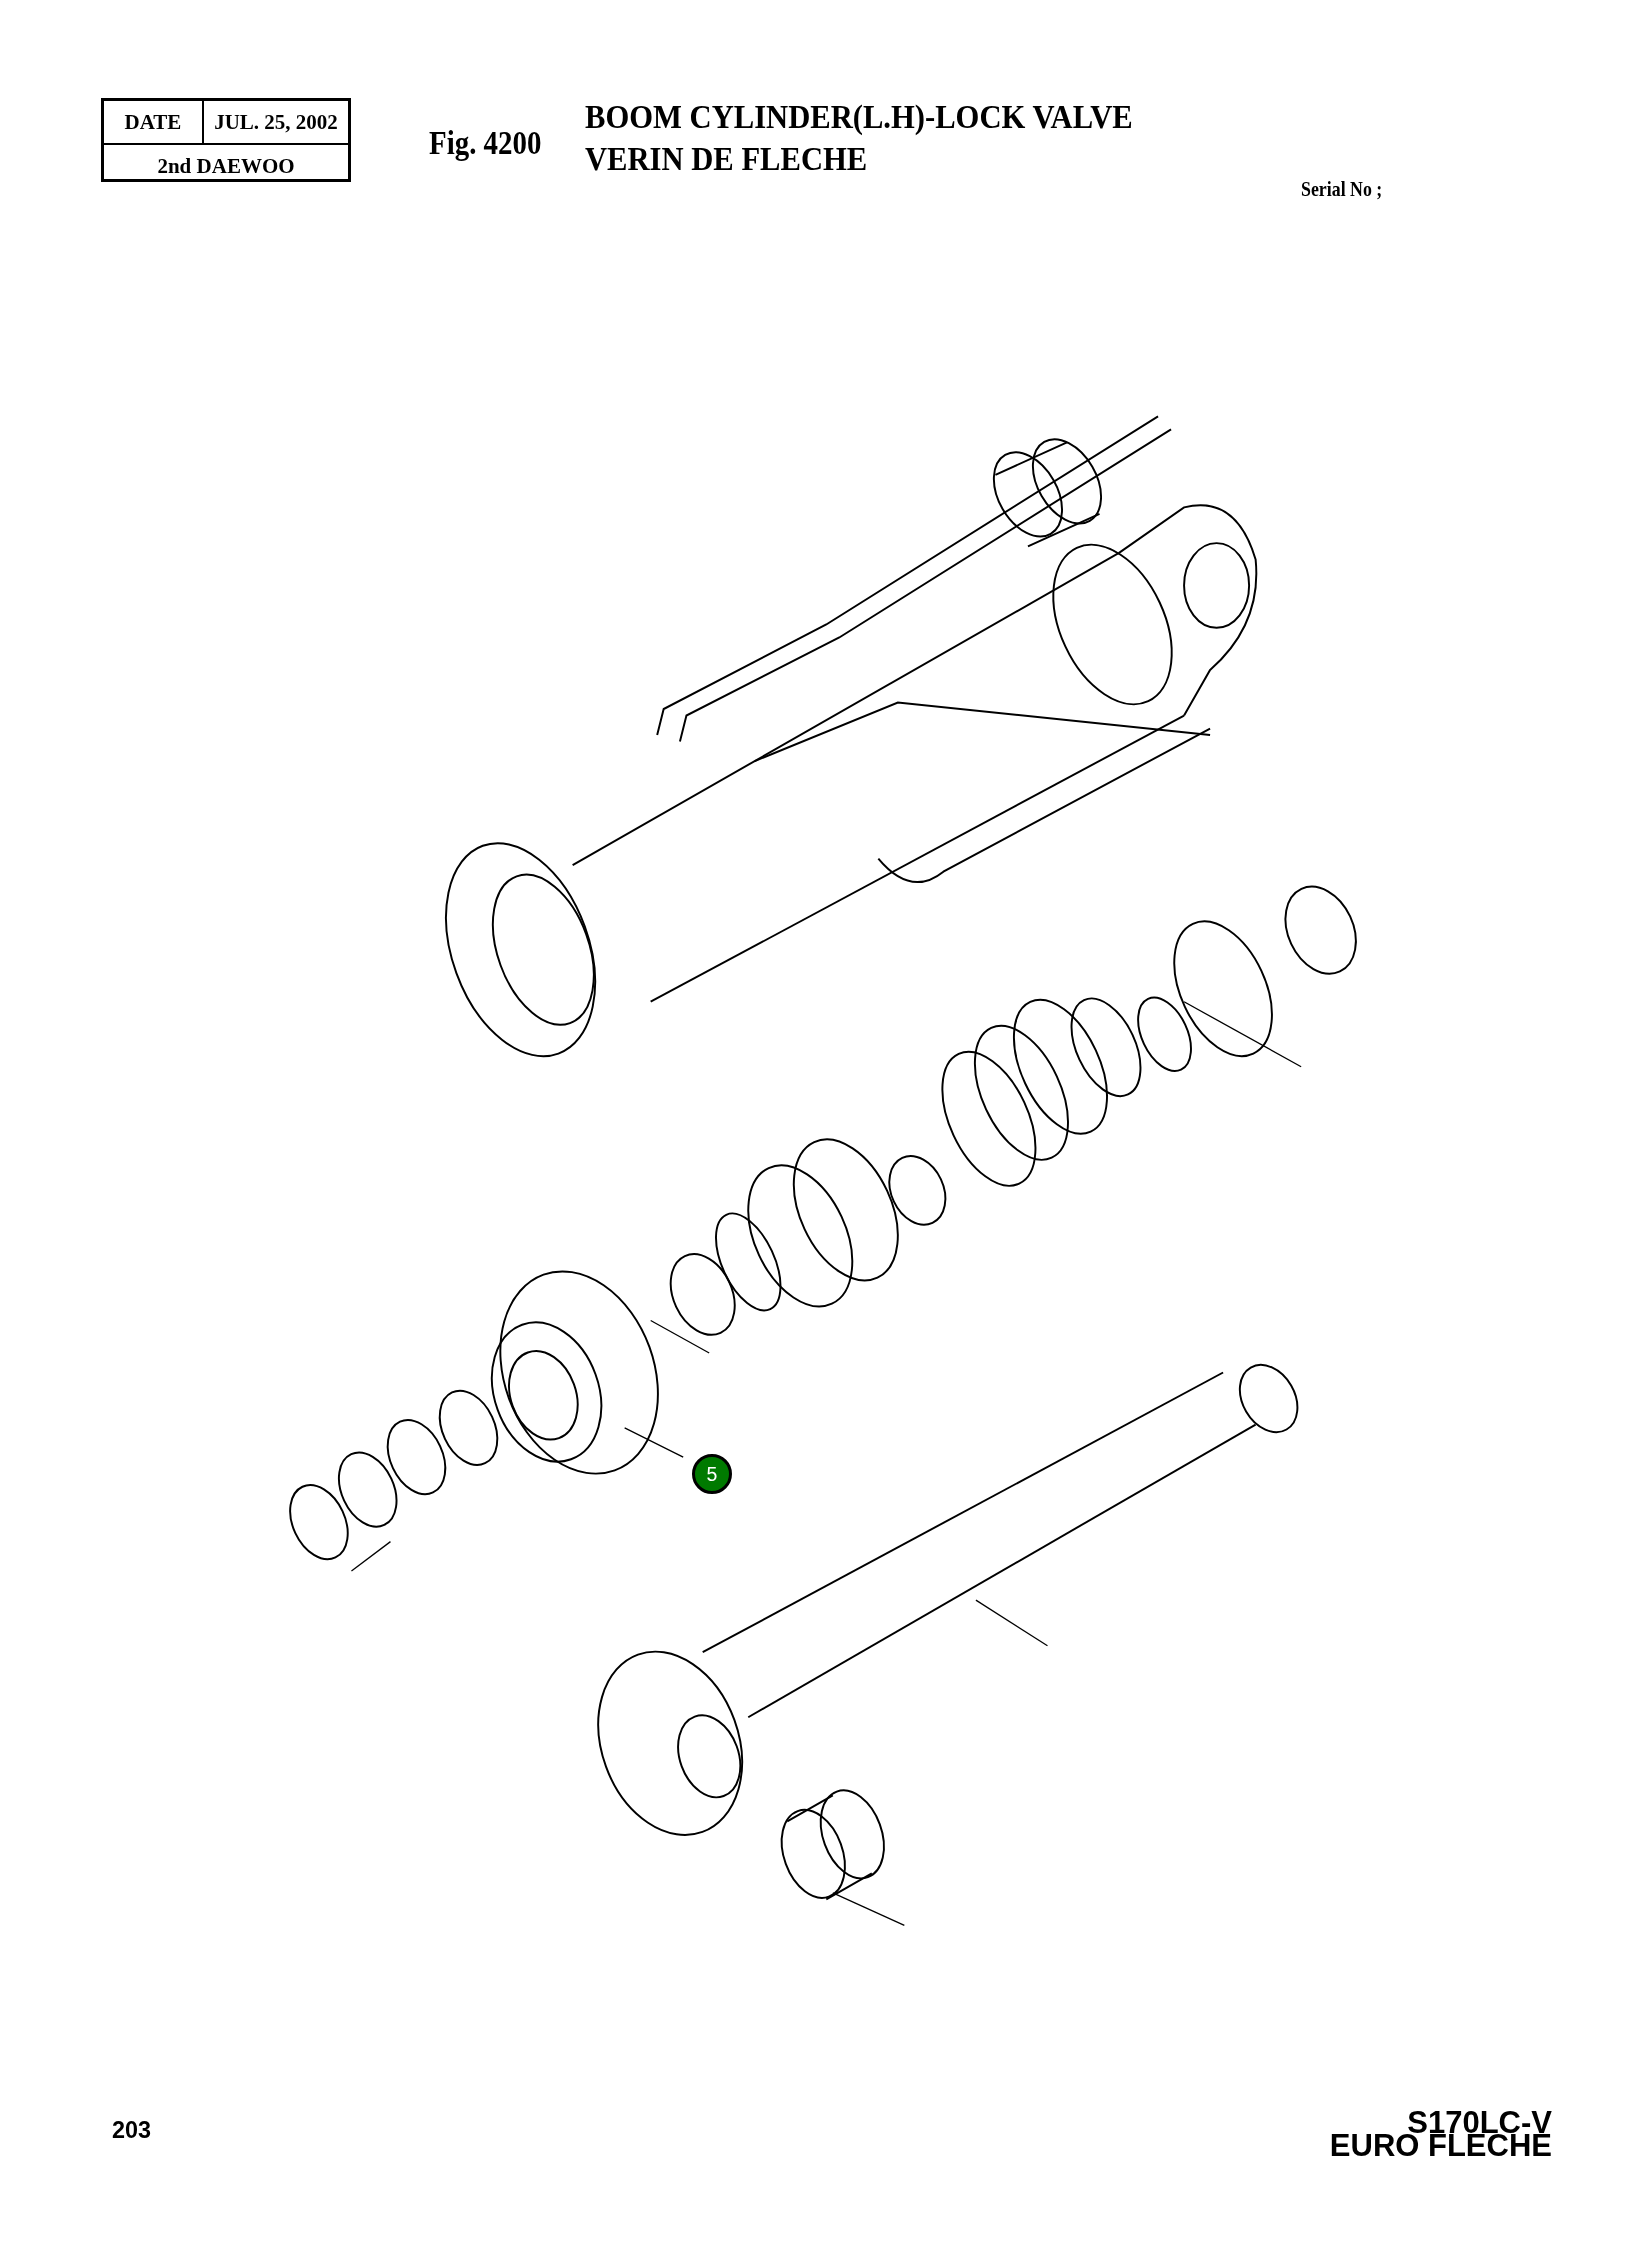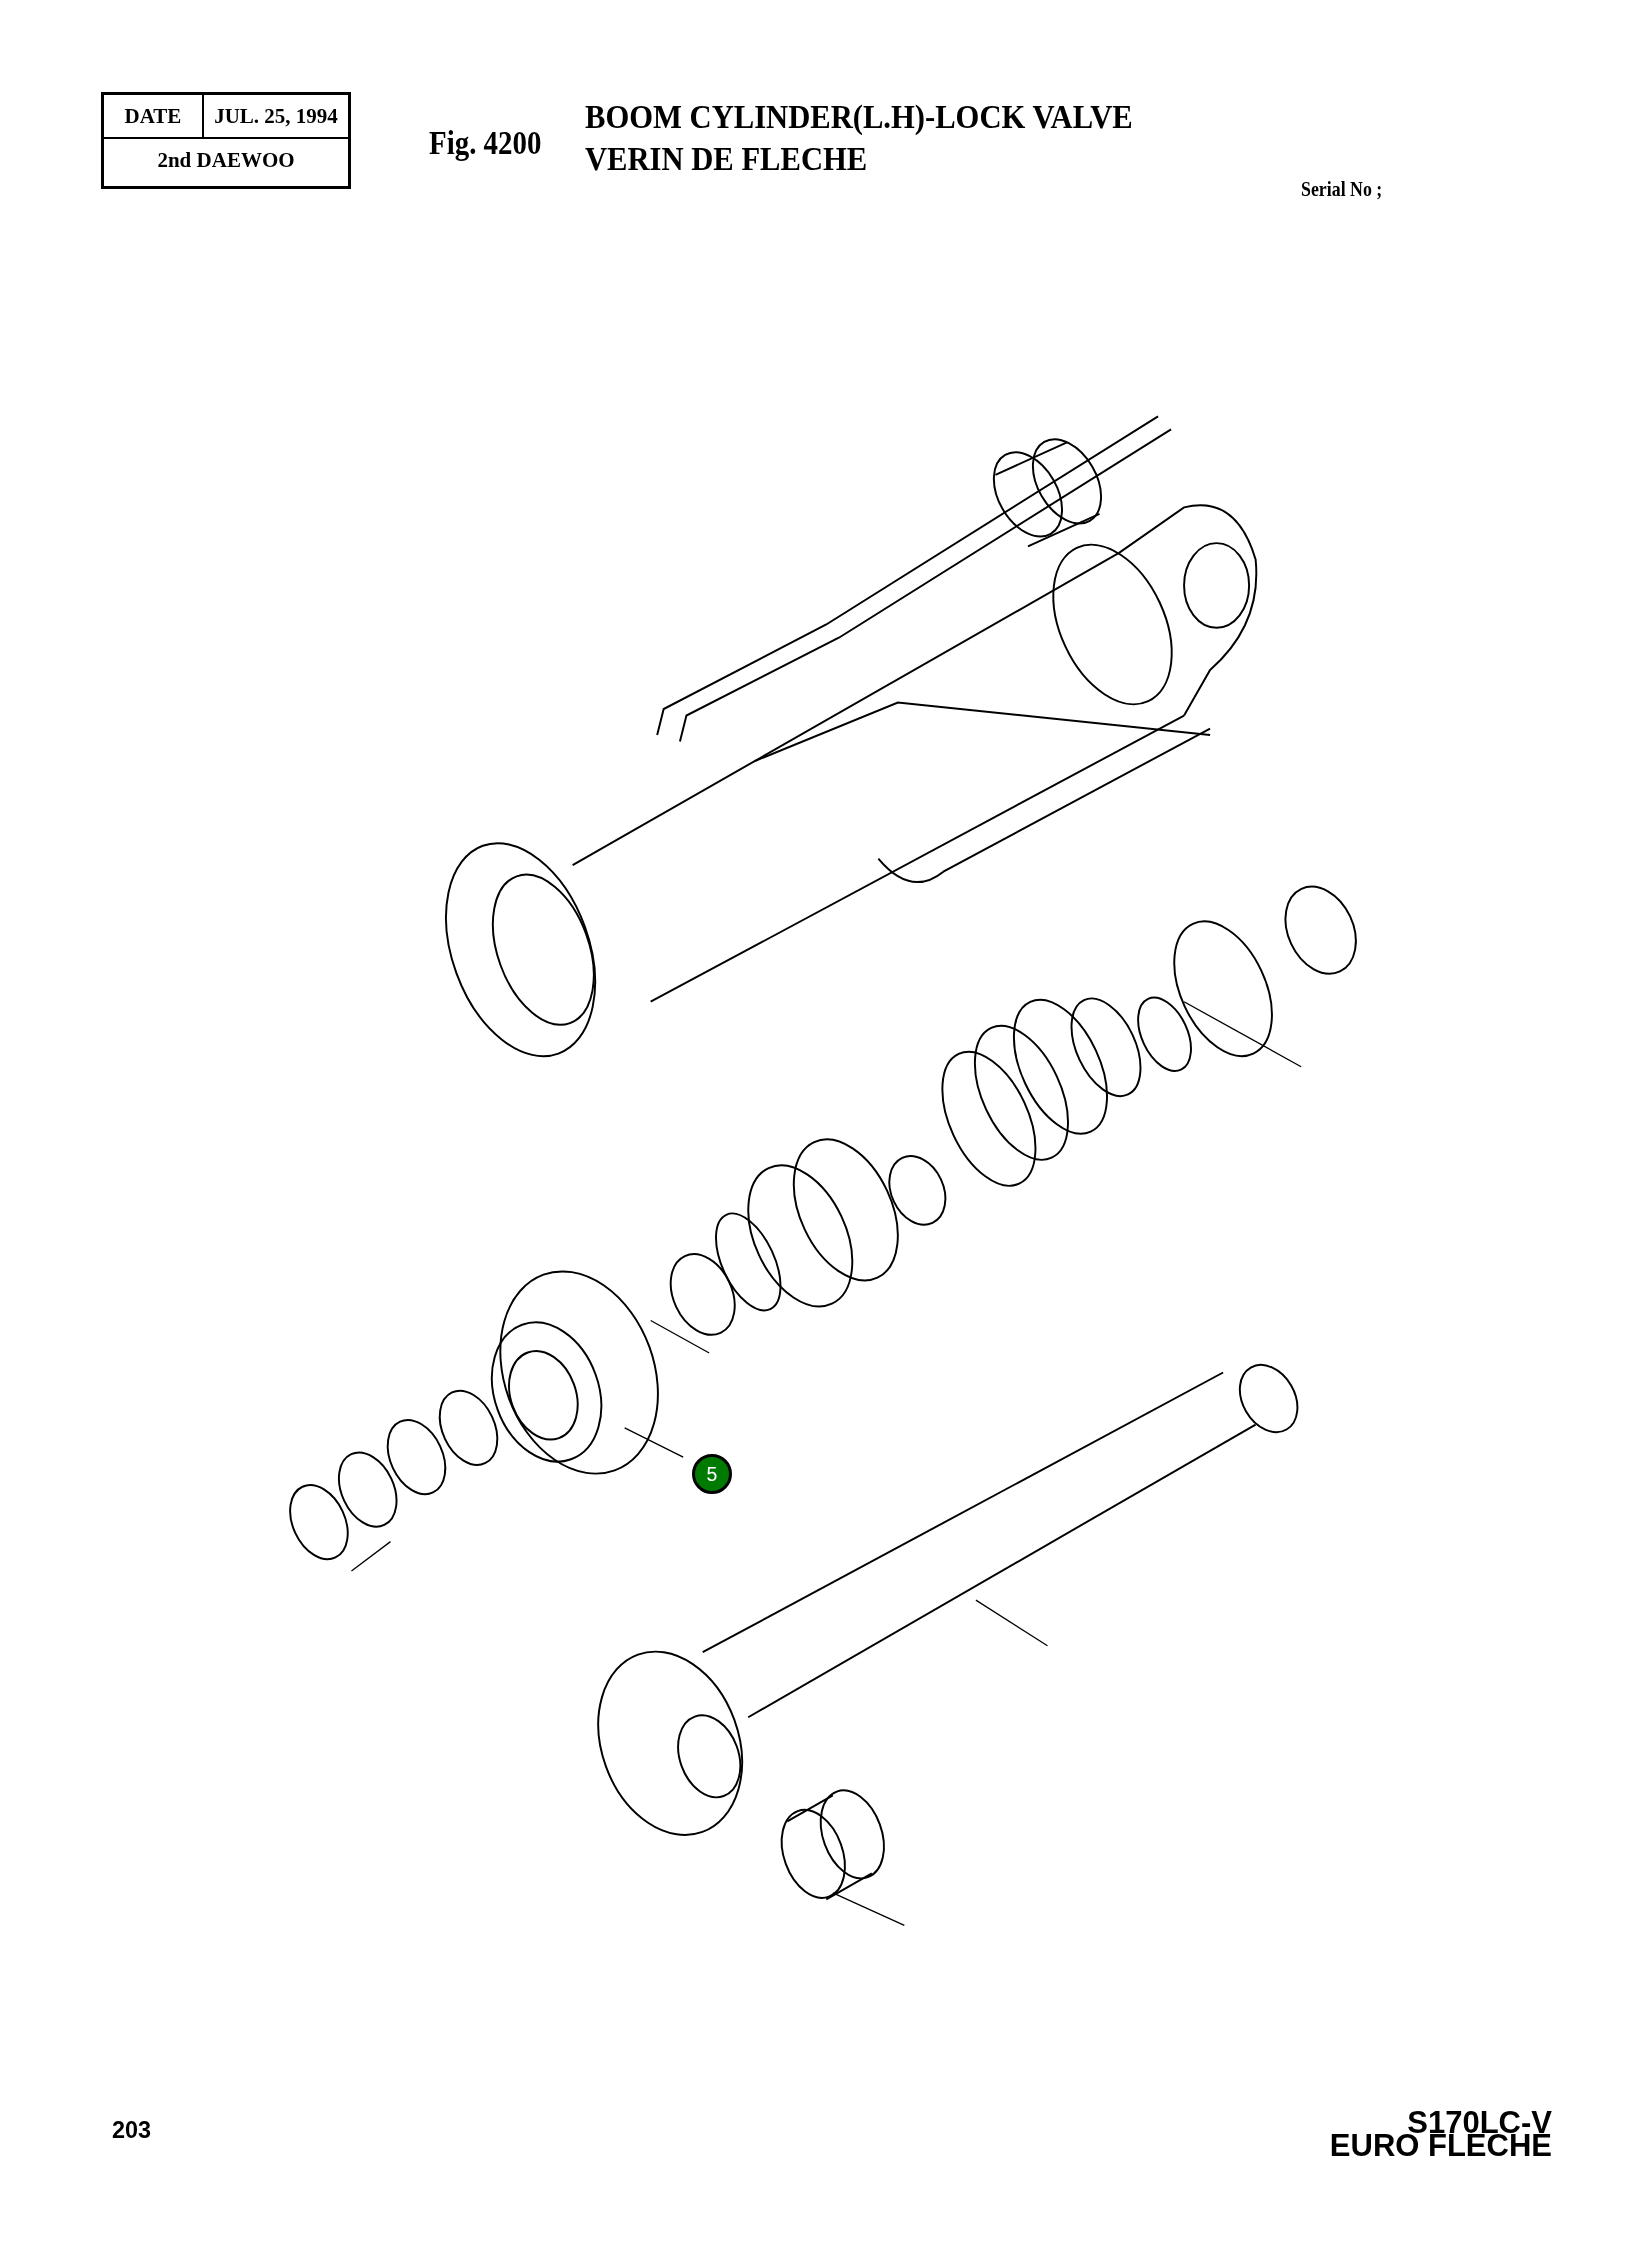--- a/index.html
+++ b/index.html
@@ -1,37 +1,37 @@
 <!DOCTYPE html>
 <html style="font-size:10.4px"><head>
 <meta charset="utf-8">
 <style>
   html, body { margin:0; padding:0; background:#fff; }
   body { width:1650px; height:2250px; position:relative; overflow:hidden; font-family:"Liberation Serif", serif; color:#000; }
-  .datebox { position:absolute; left:101px; top:92px; width:250px; height:97px; border:3.3px solid #000; box-sizing:border-box; }
+  .datebox { position:absolute; left:101px; top:98px; width:250px; height:84px; border:3.3px solid #000; box-sizing:border-box; }
   .datebox .row1 { position:absolute; left:0; top:0; right:0; height:42px; border-bottom:2px solid #000; }
   .datebox .lbl { position:absolute; left:0; top:0; width:98px; height:42px; border-right:2px solid #000; font-weight:bold; font-size:21px; line-height:42px; text-align:center; }
   .datebox .val { position:absolute; left:100px; top:0; right:0; height:42px; font-weight:bold; font-size:21px; line-height:42px; text-align:center; }
   .datebox .row2 { position:absolute; left:0; top:44px; right:0; bottom:0; font-weight:bold; font-size:21px; line-height:42px; text-align:center; }
   .fig { position:absolute; left:429px; top:124px; font-weight:bold; font-size:34px; transform:scaleX(0.85); transform-origin:left; }
   .title1 { position:absolute; left:585px; top:98px; font-weight:bold; font-size:34px; transform:scaleX(0.9); transform-origin:left; white-space:nowrap; }
   .title2 { position:absolute; left:585px; top:140px; font-weight:bold; font-size:34px; transform:scaleX(0.9); transform-origin:left; white-space:nowrap; }
   .serial { position:absolute; left:1301px; top:177px; font-weight:bold; font-size:21px; transform:scaleX(0.85); transform-origin:left; white-space:nowrap; }
   .pagenum { position:absolute; left:112px; top:2117px; font-family:"Liberation Sans", sans-serif; font-weight:bold; font-size:23.4px; }
   .model { position:absolute; right:98px; top:2111px; font-family:"Liberation Sans", sans-serif; font-weight:bold; font-size:31px; text-align:right; line-height:23.4px; }
   svg.drawing { position:absolute; left:0; top:0; }
   .callout { position:absolute; left:692px; top:1454px; width:40px; height:40px; border-radius:50%; background:#007a00; border:3.3px solid #000; box-sizing:border-box; color:#fff; font-family:"Liberation Sans", sans-serif; font-size:19.5px; text-align:center; line-height:34px; }
 </style>
 </head>
 <body>
 
 <div class="datebox">
   <div class="row1">
     <div class="lbl">DATE</div>
-    <div class="val">JUL. 25, 1994</div>
+    <div class="val">JUL. 25, 2002</div>
   </div>
   <div class="row2">2nd  DAEWOO</div>
 </div>
 
 <div class="fig">Fig. 4200</div>
 <div class="title1">BOOM CYLINDER(L.H)-LOCK VALVE</div>
 <div class="title2">VERIN DE FLECHE</div>
 <div class="serial">Serial No ;</div>
 
 <svg class="drawing" width="1650" height="2250" viewBox="0 0 2536 3459" fill="none" stroke="#000" stroke-width="3">

